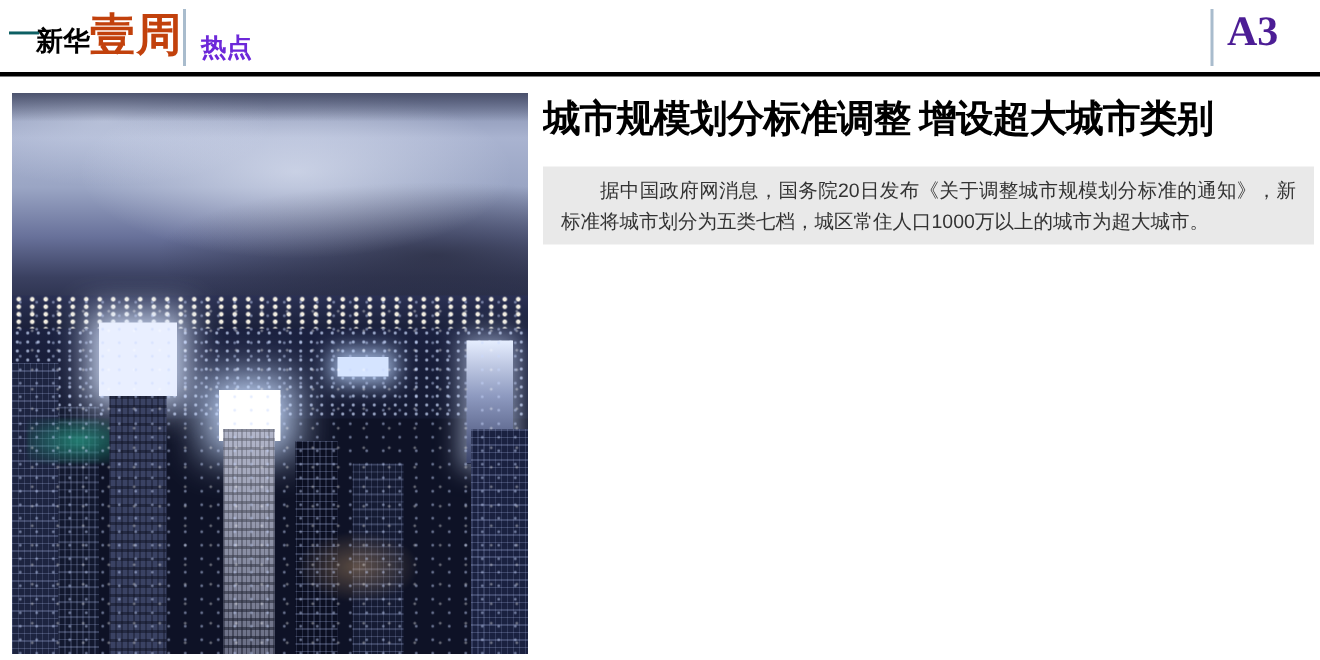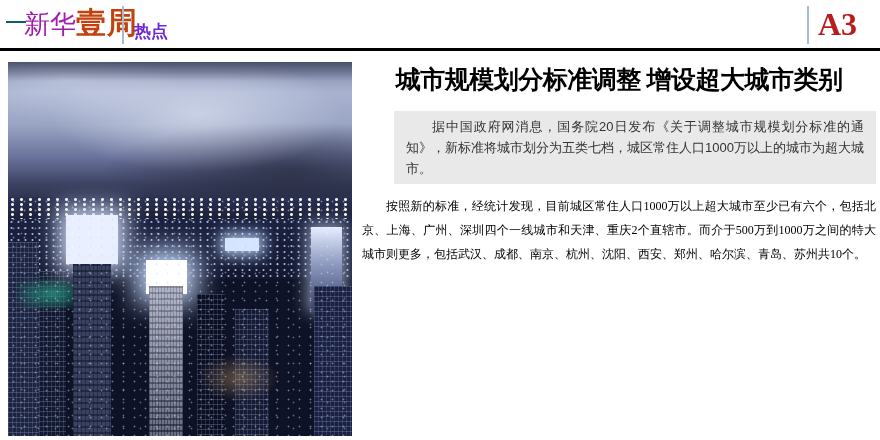--- a/index.html
+++ b/index.html
@@ -6,27 +6,27 @@
   html,body { background:#ffffff; }
   .page {
     position:relative; width:880px; height:440px; background:#fff;
     font-family:"Liberation Sans", sans-serif; overflow:hidden;
   }
 
   
   .header { position:absolute; top:0; left:0; right:0; height:48px; }
   .logo { position:absolute; left:6px; bottom:4px; white-space:nowrap; }
   .logo-dash { display:inline-block; vertical-align:6px; color:#0d5f63; font-weight:bold; font-size:20px; letter-spacing:-2px; }
-  .logo-p1 { font-size:26px; font-weight:normal; color:#a21caf; letter-spacing:0px; }
+  .logo-p1 { font-size:18px; font-weight:bold; color:#000000; letter-spacing:0px; }
   .logo-p2 { font-size:30px; font-weight:bold; color:#c2410c; letter-spacing:1px; }
   .vdiv { position:absolute; top:6px; width:2px; height:38px; background:#a9bccd; }
   .vdiv-left { left:122px; }
   .vdiv-right { left:807px; }
   .section-label { position:absolute; left:134px; bottom:5px; font-size:17px; font-weight:bold; color:#6d28d9; }
-  .page-number { position:absolute; left:818px; top:6px; font-family:"Liberation Serif", serif; font-size:32px; font-weight:bold; color:#b91c1c; }
+  .page-number { position:absolute; left:818px; top:6px; font-family:"Liberation Serif", serif; font-size:28px; font-weight:bold; color:#4c1d95; }
   .rule { position:absolute; top:48px; left:0; right:0; height:3px; background:#000; }
 
   
   .photo { position:absolute; left:8px; top:62px; width:344px; height:374px; background:#0e1226; overflow:hidden; }
   .photo * { position:absolute; }
   .sky { left:0; right:0; top:0; height:40%;
     background:
       radial-gradient(ellipse 60% 55% at 55% 35%, rgba(236,241,252,.55), transparent 70%),
       radial-gradient(ellipse 50% 45% at 18% 12%, rgba(212,220,238,.5), transparent 65%),
       radial-gradient(ellipse 75% 45% at 82% 72%, rgba(28,30,46,.6), transparent 72%),
@@ -82,25 +82,25 @@
       radial-gradient(circle, rgba(200,215,255,.5) .5px, transparent 1.3px),
       radial-gradient(circle, rgba(255,255,255,.35) .5px, transparent 1.3px);
     background-size: 11px 9px, 17px 13px; background-position:0 0, 5px 4px; }
   .photo-topshade { left:0; right:0; top:0; height:5%;
     background:linear-gradient(180deg, rgba(60,66,92,.8), transparent); }
 
   
   .article { position:absolute; left:362px; top:62px; width:514px; height:376px; overflow:hidden; }
   .headline {
     font-family:"Liberation Serif", serif; font-weight:bold; color:#000;
-    font-size:25px; line-height:36px; letter-spacing:-0.5px; white-space:nowrap;text-align:center;
+    font-size:25px; line-height:36px; letter-spacing:-0.5px; white-space:nowrap;
   }
   .lead {
     margin-top:13px; background:#e9e9e9; padding:5px 12px;
-    font-size:13px; line-height:21px; color:#333; text-indent:2em; text-align:justify;margin-left:32px;
+    font-size:13px; line-height:21px; color:#333; text-indent:2em; text-align:justify;
   }
   .body-text { margin-top:10px; font-family:"Liberation Serif", serif; }
   .body-text p {
     font-size:12px; line-height:24px; color:#000;
     text-indent:2em; text-align:justify;
   }
 </style>
 </head>
 <body>
 
@@ -135,17 +135,16 @@
     <div class="spire"></div>
     <div class="bld b6"></div>
     <div class="warm-glow"></div>
     <div class="city-noise"></div>
   </div>
 
   <div class="article">
     <h1 class="headline">城市规模划分标准调整 增设超大城市类别</h1>
     <div class="lead">据中国政府网消息，国务院20日发布《关于调整城市规模划分标准的通知》，新标准将城市划分为五类七档，城区常住人口1000万以上的城市为超大城市。</div>
     <div class="body-text">
-      <p>按照新的标准，经统计发现，目前城区常住人口1000万以上超大城市至少已有六个，包括北京、上海、广州、深圳四个一线城市和天津、重庆2个直辖市。而介于500万到1000万之间的特大城市则更多，包括武汉、成都、南京、杭州、沈阳、西安、郑州、哈尔滨、青岛、苏州共10个。</p>
     </div>
   </div>
 
 </div>
 
 </body></html>

